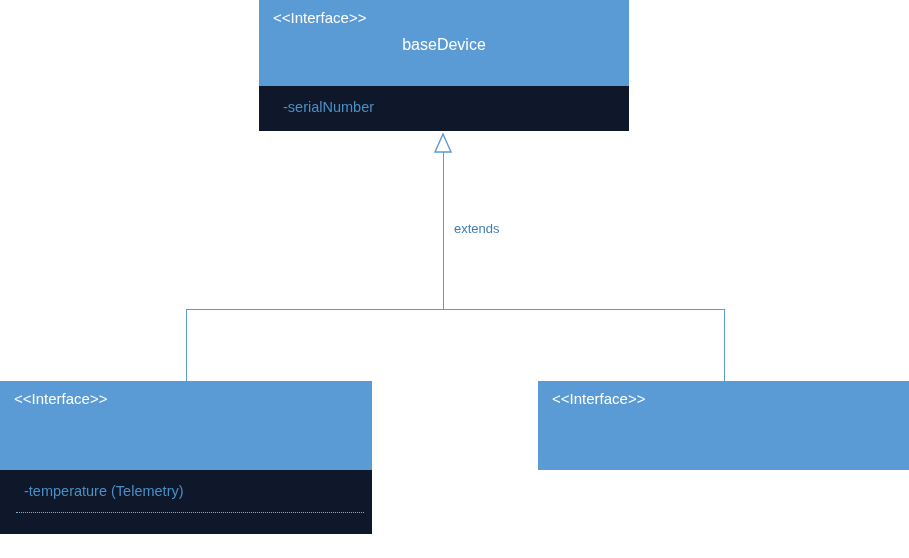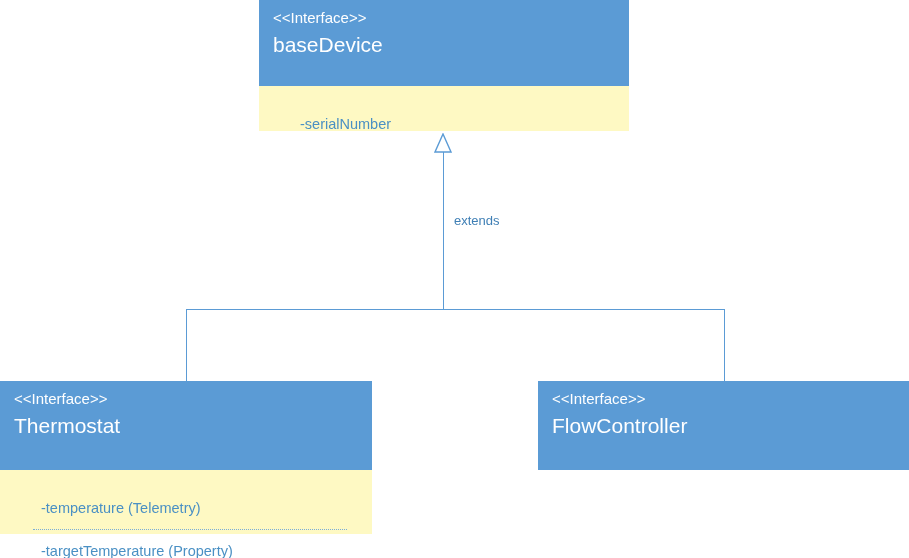--- a/index.html
+++ b/index.html
@@ -34,30 +34,31 @@
     padding: 8px 14px 16px 14px;
     color: #ffffff;
   }
   .stereotype {
     font-size: 15px;
     line-height: 20px;
     color: #ffffff;
     white-space: nowrap;
   }
   .classname {
-    font-size: 21px;
+    font-size: 16px;
     line-height: 30px;
     color: #ffffff;
     white-space: nowrap;
     margin-top: 2px;
+    text-align: center;
   }
   .uml-body {
-    background: #fef9c3;
+    background: #0f172a;
     box-sizing: border-box;
-    padding: 17px;
+    padding: 0;
   }
   .attr-row {
     font-size: 14.5px;
     line-height: 20px;
     color: #4a90c4;
     padding: 11px 14px 11px 24px;
     white-space: nowrap;
     box-sizing: border-box;
   }
   .attr-sep {
@@ -104,40 +105,37 @@
   </div>
 
   <div class="tri" style="left:434px; top:133px; width:18px; height:20px;">
     <svg width="18" height="20" viewBox="0 0 18 20">
       <polygon points="9,1 17,19 1,19" fill="#ffffff" stroke="#5B9BD5" stroke-width="1.4" stroke-linejoin="miter"></polygon>
     </svg>
   </div>
 
   <div class="conn-v" style="left:443px; top:152px; height:158px;"></div>
 
-  <div class="edge-label" style="left:454px; top:213px;">extends</div>
+  <div class="edge-label" style="left:454px; top:221px;">extends</div>
 
   <div class="conn-h" style="left:186px; top:309px; width:539px;"></div>
 
   <div class="conn-v" style="left:186px; top:309px; height:73px;"></div>
 
   <div class="conn-v" style="left:724px; top:309px; height:73px;"></div>
 
   <div class="uml-box" style="left:0px; top:381px; width:372px; height:177px;">
     <div class="uml-header" style="height:89px;">
       <div class="stereotype">&lt;&lt;Interface&gt;&gt;</div>
-      <div class="classname">Thermostat</div>
     </div>
     <div class="uml-body" style="height:64px;">
       <div class="attr-row">-temperature (Telemetry)</div>
       <div class="attr-sep"></div>
-      <div class="attr-row">-targetTemperature (Property)</div>
     </div>
   </div>
 
   <div class="uml-box" style="left:538px; top:381px; width:372px; height:177px;">
     <div class="uml-header" style="height:89px;">
       <div class="stereotype">&lt;&lt;Interface&gt;&gt;</div>
-      <div class="classname">FlowController</div>
     </div>
   </div>
 
 </div>
 
 </body></html>

